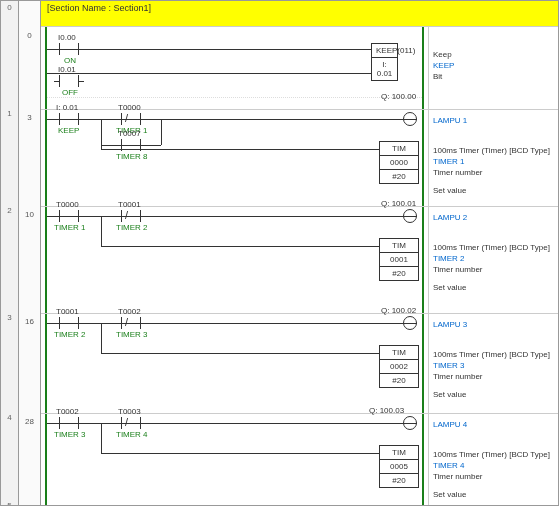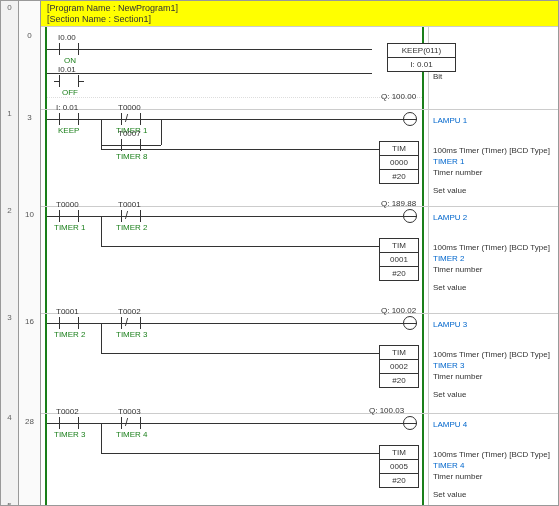--- a/index.html
+++ b/index.html
@@ -200,21 +200,20 @@
     <div class="line-num" style="top:30px">0</div>
     <div class="line-num" style="top:112px">3</div>
     <div class="line-num" style="top:209px">10</div>
     <div class="line-num" style="top:316px">16</div>
     <div class="line-num" style="top:416px">28</div>
   </div>
 
   <div class="ladder">
 
     <div class="hdr">
-      <div>[Program Name : NewProgram1]</div>
       <div>[Section Name : Section1]</div>
     </div>
 
     <div class="rail-l"></div>
     <div class="rail-r"></div>
 
     <div class="cmt-col">
 
       <div class="cmt" style="top:22px">
         <div>Keep</div>
@@ -273,21 +272,21 @@
       <div class="lbl-top" style="left:-2px; top:-1px">I0.00</div>
       <div class="lbl-bot" style="left:4px; top:13px">ON</div>
     </div>
 
     <div class="wire-h" style="top:72px; left:6px; width:325px"></div>
     <div class="contact" style="top:74px; left:18px">
       <div class="lbl-top" style="left:-2px; top:-1px">I0.01</div>
       <div class="lbl-bot" style="left:2px; top:13px">OFF</div>
     </div>
 
-    <div class="ibox" style="top:42px; left:346px; width:69px">
+    <div class="ibox" style="top:42px; left:330px; width:27px">
       <div class="row">KEEP(011)</div>
       <div class="row">I: 0.01</div>
     </div>
 
     <div class="dots-row" style="top:96px"></div>
 
     <div class="wire-h" style="top:118px; left:6px; width:370px"></div>
     <div class="contact" style="top:112px; left:18px">
       <div class="lbl-top" style="left:-4px; top:-1px">I: 0.01</div>
       <div class="lbl-bot" style="left:-2px; top:13px">KEEP</div>
@@ -321,21 +320,21 @@
     <div class="contact" style="top:209px; left:18px">
       <div class="lbl-top" style="left:-4px; top:-1px">T0000</div>
       <div class="lbl-bot" style="left:-6px; top:13px">TIMER 1</div>
     </div>
     <div class="contact" style="top:209px; left:80px">
       <span class="slash">/</span>
       <div class="lbl-top" style="left:-4px; top:-1px">T0001</div>
       <div class="lbl-bot" style="left:-6px; top:13px">TIMER 2</div>
     </div>
     <div class="coil" style="top:208px; left:362px"></div>
-    <div class="lbl-top" style="top:207px; left:340px">Q: 189.88</div>
+    <div class="lbl-top" style="top:207px; left:340px">Q: 100.01</div>
     <div class="wire-v" style="top:215px; left:60px; height:30px"></div>
     <div class="wire-h" style="top:245px; left:60px; width:278px"></div>
     <div class="ibox" style="top:237px; left:338px; width:40px">
       <div class="row">TIM</div>
       <div class="row">0001</div>
       <div class="row">#20</div>
     </div>
 
     <div class="wire-h" style="top:322px; left:6px; width:370px"></div>
     <div class="contact" style="top:316px; left:18px">

